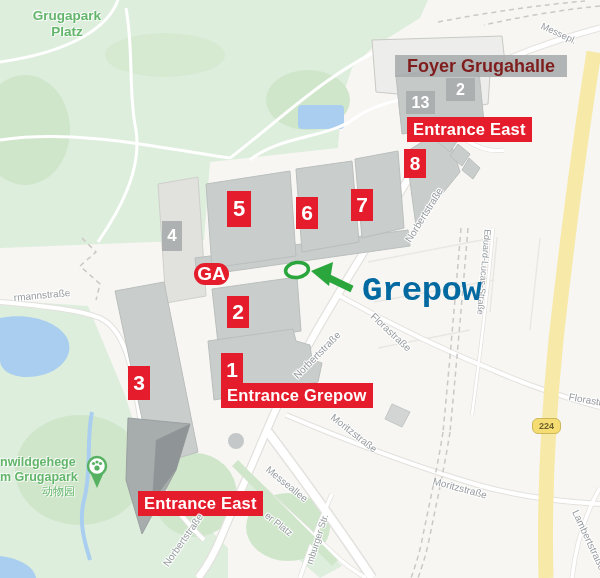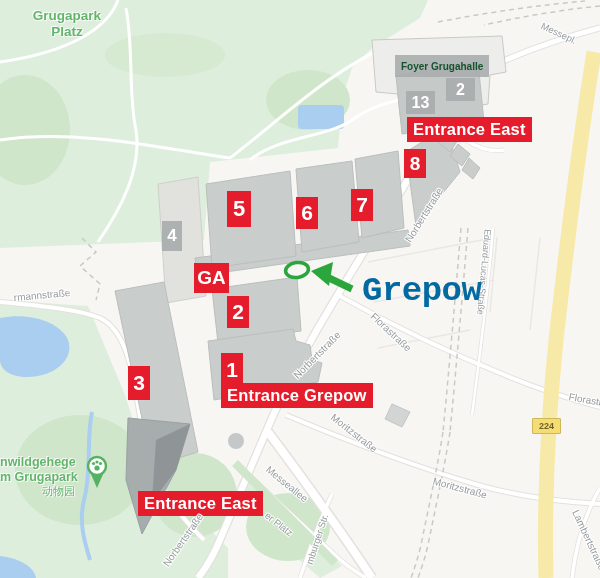--- a/index.html
+++ b/index.html
@@ -9,33 +9,33 @@
   .lbl{position:absolute;white-space:nowrap;}
 
   .badge{position:absolute;display:flex;align-items:center;justify-content:center;
          background:#e51c2b;color:#fff;font-weight:bold;}
   .badge.gray{background:rgba(168,172,172,.9);}
   .num{width:22px;height:32px;font-size:21px;}
   .ent{position:absolute;height:25px;display:flex;align-items:center;
        background:#e51c2b;color:#fff;font-weight:bold;font-size:16.5px;
        padding:0 6px;letter-spacing:.2px;}
   .foyer{position:absolute;height:22px;display:flex;align-items:center;
-       background:rgba(168,172,172,.88);color:#14532d;font-weight:bold;font-size:10px;
-       padding:0 6px;}
+       background:rgba(168,172,172,.88);color:#7f1d1d;font-weight:bold;font-size:18px;
+       padding:0 12px;}
   .street{position:absolute;color:#969b9f;font-size:10px;white-space:nowrap;
        text-shadow:-1px -1px 0 #fff,1px -1px 0 #fff,-1px 1px 0 #fff,1px 1px 0 #fff,0 0 2px #fff;}
   .green-lbl{color:#63b56b;text-shadow:-1px -1px 0 rgba(255,255,255,.8),1px 1px 0 rgba(255,255,255,.8),0 0 2px #fff;}
   .park-title{position:absolute;left:2px;top:8px;width:130px;text-align:center;line-height:1.15;}
   .park-title .cn{font-size:17px;letter-spacing:3px;}
   .park-title .en{font-size:13.5px;font-weight:bold;}
   .zoo{position:absolute;left:0;top:455px;width:86px;text-align:left;line-height:1.2;}
   .zoo .en{font-size:12.5px;font-weight:bold;}
   .zoo .cn{font-size:11px;}
   .rt224{position:absolute;left:532px;top:418px;width:27px;height:14px;
-       background:#f5dd73;border:1px solid #cdb85c;border-radius:1px;
+       background:#f5dd73;border:1px solid #cdb85c;border-radius:6px;
        color:#6d5f2c;font-size:9px;font-weight:bold;display:flex;align-items:center;justify-content:center;}
   .grepow{position:absolute;left:362px;top:272px;font-size:34px;font-weight:600;
        color:#0369a1;letter-spacing:-.5px;font-family:Liberation Mono, monospace;}
 </style>
 </head>
 <body>
 
 <div class="stage">
 
   <svg width="600" height="578" viewBox="0 0 600 578">
@@ -169,21 +169,21 @@
     <div class="en">nwildgehege</div>
     <div class="en">m Grugapark</div>
     <div class="cn" style="padding-left:42px;">动物园</div>
   </div>
 
   <div class="badge num" style="left:227px;top:191px;width:24px;height:36px;font-size:22px;">5</div>
   <div class="badge num" style="left:296px;top:197px;">6</div>
   <div class="badge num" style="left:351px;top:189px;">7</div>
   <div class="badge num" style="left:404px;top:149px;height:29px;font-size:19px;">8</div>
   <div class="badge num gray" style="left:162px;top:221px;width:20px;height:30px;font-size:17px;">4</div>
-  <div class="badge" style="left:194px;top:263px;width:35px;height:30px;font-size:19px;">GA</div>
+  <div class="badge" style="left:194px;top:263px;width:35px;height:22px;font-size:19px;border-radius:11px;">GA</div>
   <div class="badge num" style="left:227px;top:296px;">2</div>
   <div class="badge num" style="left:221px;top:353px;height:34px;">1</div>
   <div class="badge num" style="left:128px;top:366px;height:34px;">3</div>
   <div class="badge gray" style="left:406px;top:91px;width:29px;height:23px;font-size:16px;">13</div>
   <div class="badge gray" style="left:446px;top:78px;width:29px;height:23px;font-size:16px;">2</div>
   <div class="foyer" style="left:395px;top:55px;">Foyer Grugahalle</div>
 
   <div class="ent" style="left:407px;top:117px;">Entrance East</div>
   <div class="ent" style="left:221px;top:383px;">Entrance Grepow</div>
   <div class="ent" style="left:138px;top:491px;">Entrance East</div>

